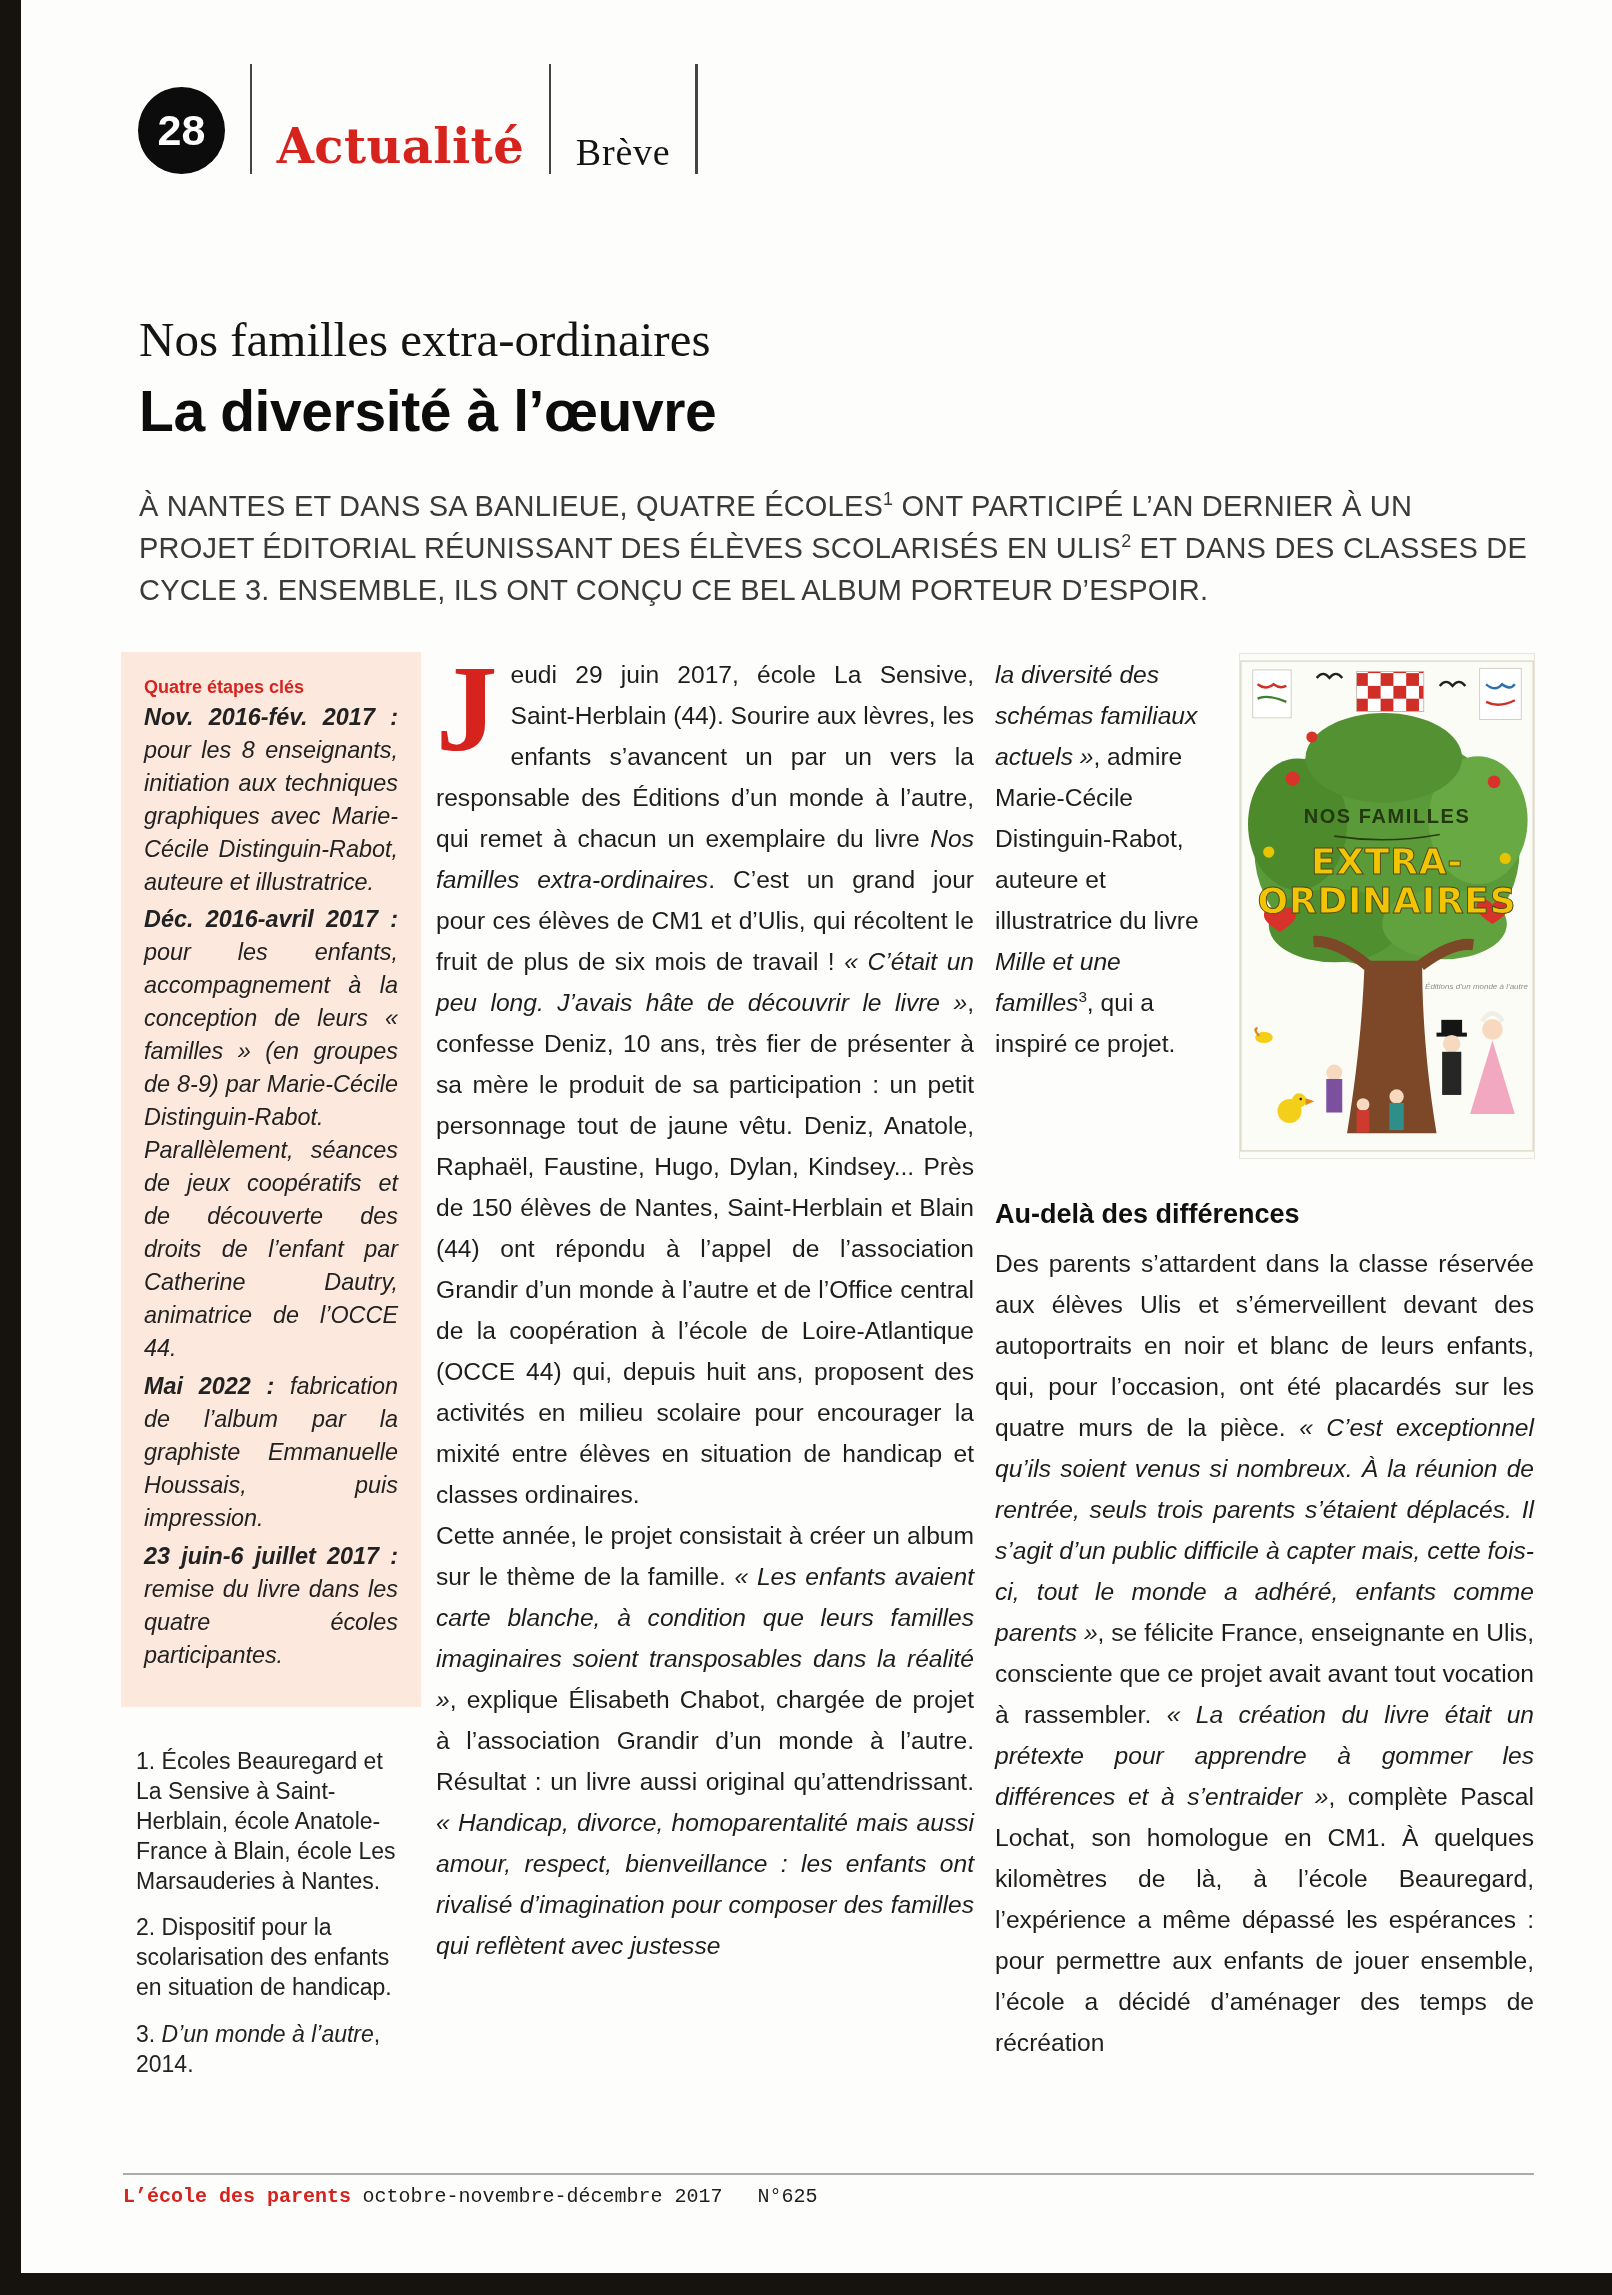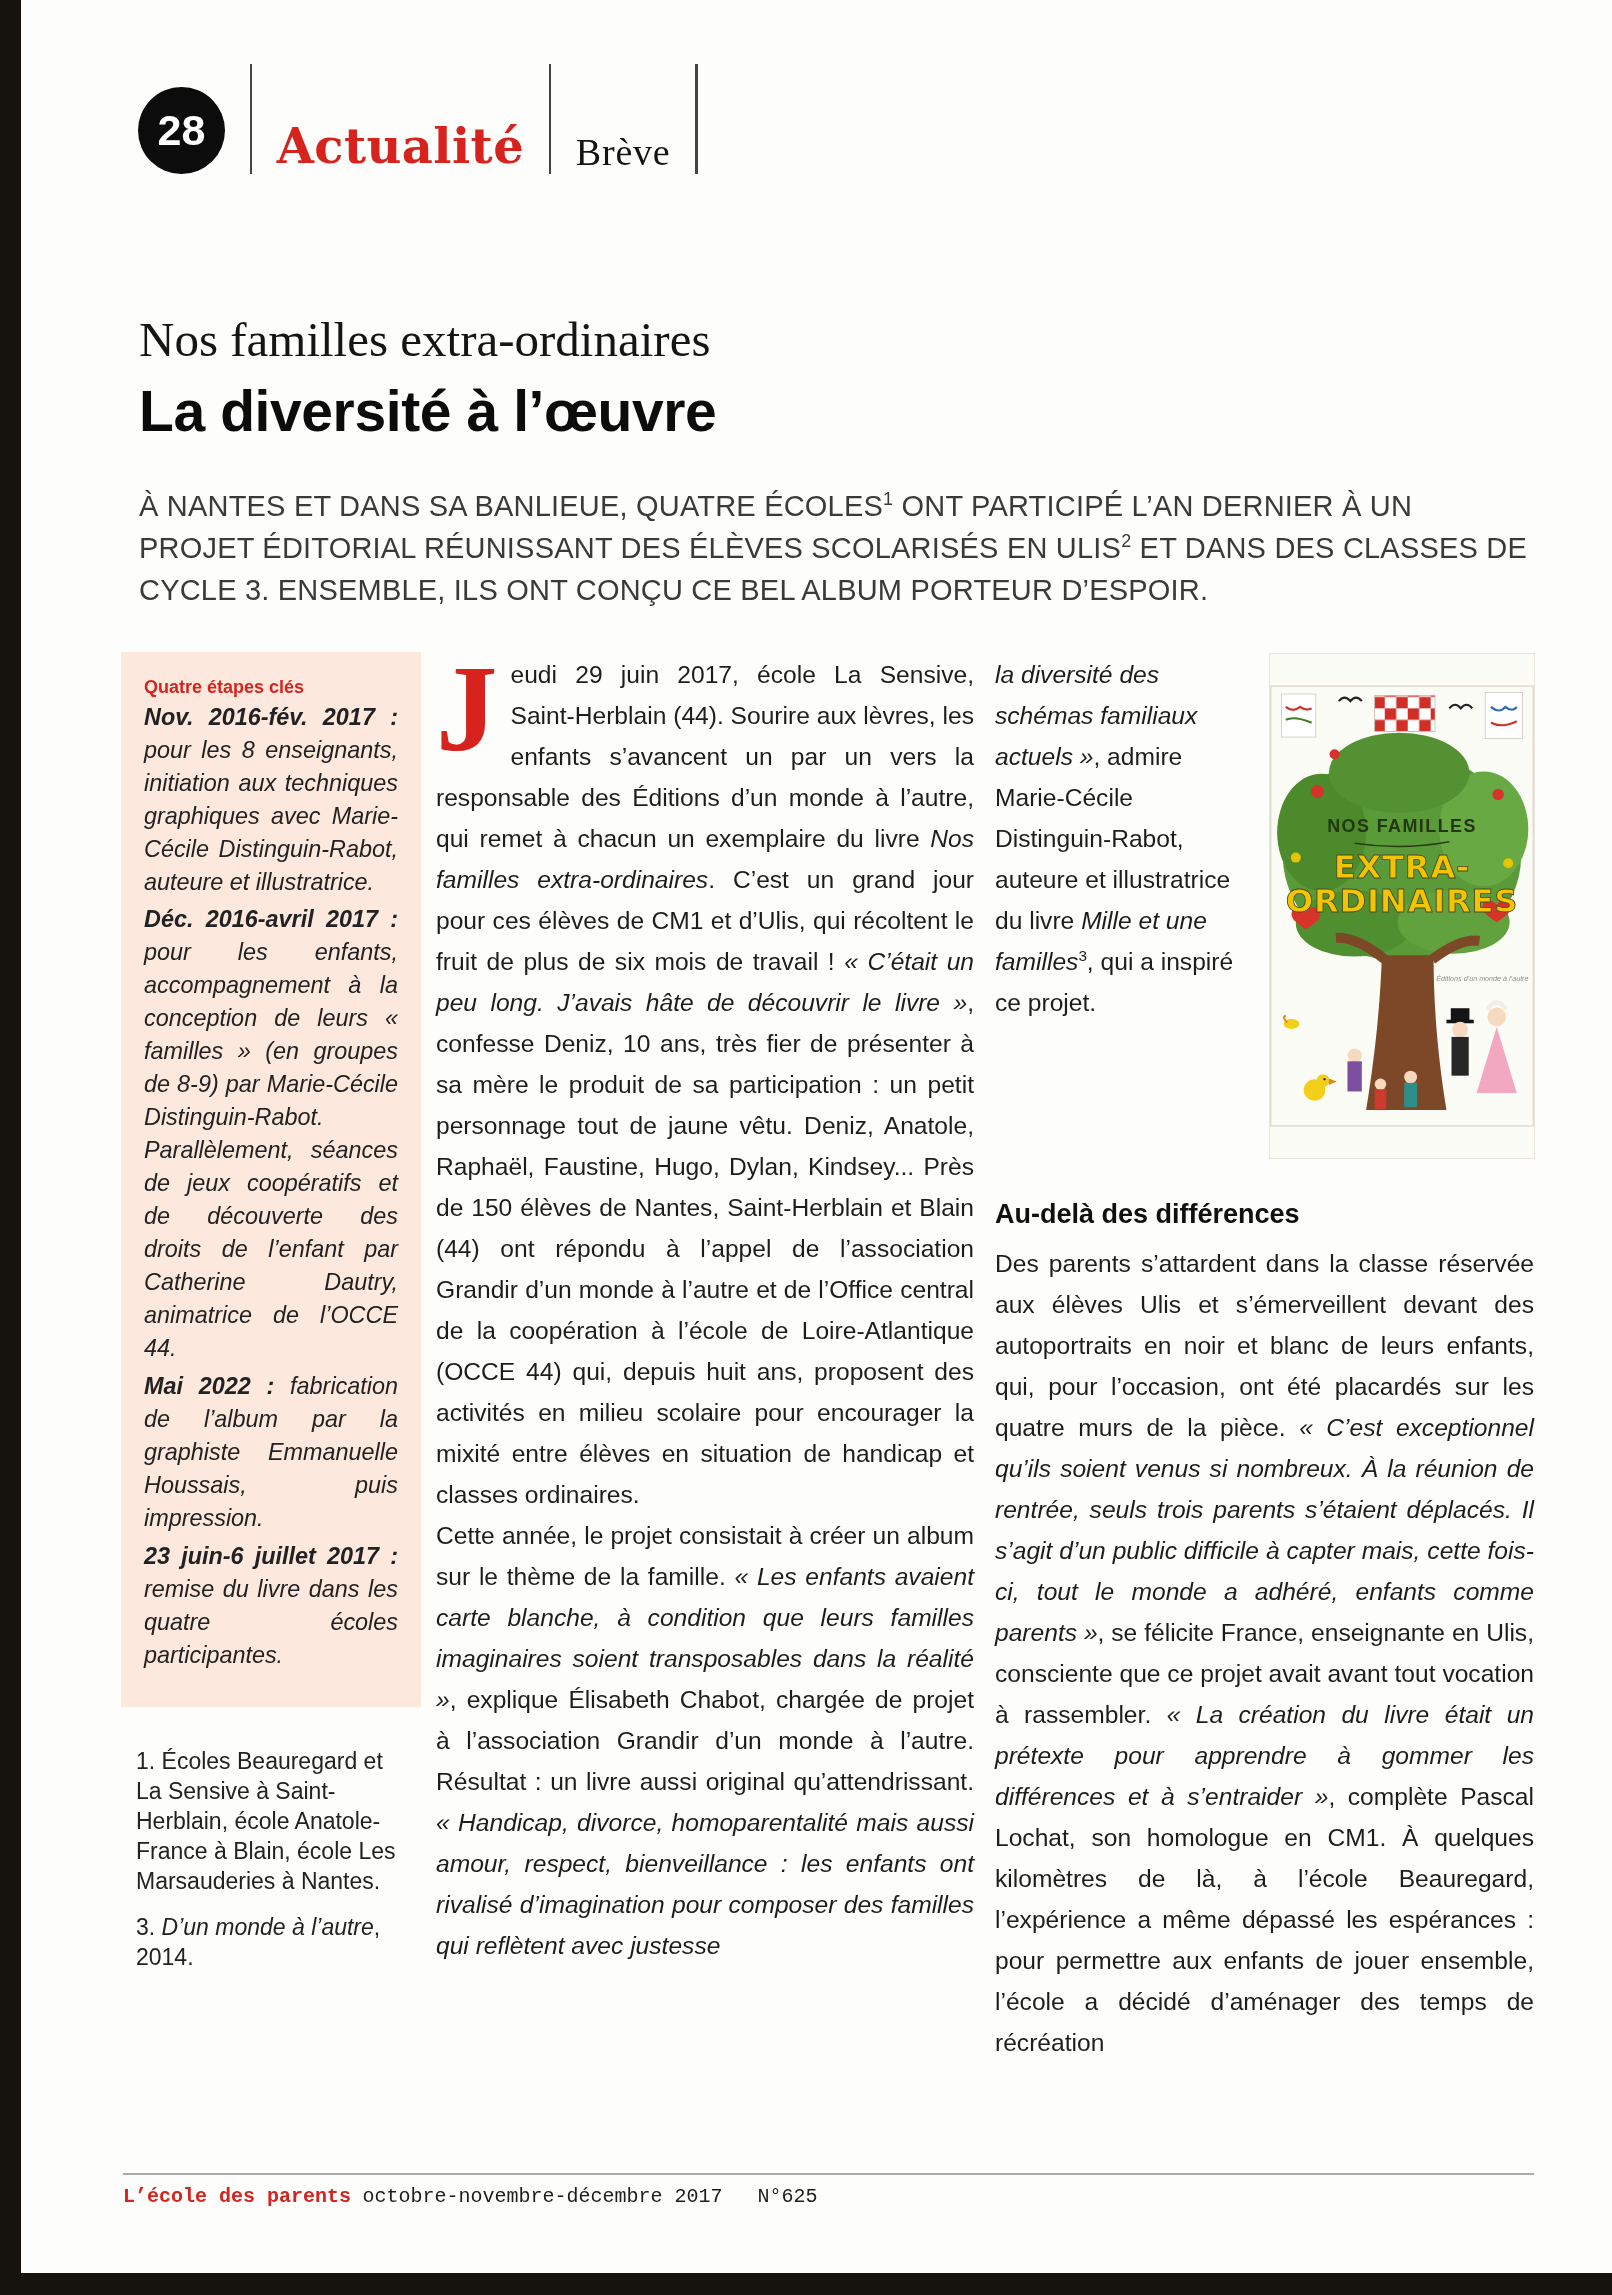--- a/index.html
+++ b/index.html
@@ -33,21 +33,21 @@
   .footnotes { position:absolute; left:136px; top:1746px; width:264px; font-size:23px; line-height:30px; color:#222; }
   .footnote { margin-bottom:16.4px; }
 
   
   .col-mid { position:absolute; left:436px; top:654px; width:538px; }
   .body-text { font-size:24.6px; line-height:41px; text-align:justify; color:#1d1d1d; hyphens:auto; }
   .drop { float:left; font-family:"Liberation Serif", serif; font-weight:bold; font-size:123px; line-height:93px; color:var(--accent,#d6231e); padding:8.2px 13px 0 0; }
 
   
   .col-right { position:absolute; left:995px; top:654px; width:539px; }
-  .book-cover { float:right; width:264px; height:504px; margin:0 0 11.5px 18px; box-shadow:0 0 0 0.8px #e4dfd3; background:#fcfcf7; }
+  .book-cover { float:right; width:294px; height:504px; margin:0 0 11.5px 18px; box-shadow:0 0 0 0.8px #e4dfd3; background:#fcfcf7; }
   .book-cover svg { display:block; width:100%; height:100%; }
   .intro { font-size:24.6px; line-height:41px; color:#1d1d1d; }
   .subhead { clear:both; padding-top:29.5px; font-size:27px; font-weight:bold; color:#101010; }
   .right-body { margin-top:13px; }
   .byline-row { display:flex; justify-content:space-between; font-size:24.6px; line-height:41px; }
   .byline { font-weight:bold; color:#101010; }
 
   
   .footer-rule { position:absolute; left:123px; top:2173px; width:1411px; height:1.6px; background:#ababab; }
   .footer { position:absolute; left:123px; top:2185px; font-size:20px; color:#1d1d1d; display:flex; align-items:flex-start;font-family:Liberation Mono, monospace; }
@@ -94,20 +94,21 @@
 
           <p class="key-para"><span class="bi">23 juin-6 juillet 2017 : </span><span>remise du livre dans les quatre écoles participantes.</span></p>
         </div>
     </div>
   </aside>
 
   <div class="footnotes">
 
       <p class="footnote"><span>1. Écoles Beauregard et La Sensive à Saint-Herblain, école Anatole-France à Blain, école Les Marsauderies à Nantes.</span></p>
 
+      <p class="footnote"><span>2. Dispositif pour la scolarisation des enfants en situation de handicap.</span></p>
 
       <p class="footnote"><span>3. </span><span class="i">D’un monde à l’autre</span><span>, 2014.</span></p>
     </div>
 
   <section class="col-mid">
 
       <p class="body-text"><span class="drop">J</span><span>eudi 29 juin 2017, école La Sensive, Saint-Herblain (44). Sourire aux lèvres, les enfants s’avancent un par un vers la responsable des Éditions d’un monde à l’autre, qui remet à chacun un exemplaire du livre </span><span class="i">Nos familles extra-ordinaires</span><span>. C’est un grand jour pour ces élèves de CM1 et d’Ulis, qui récoltent le fruit de plus de six mois de travail ! </span><span class="i">« C’était un peu long. J’avais hâte de découvrir le livre »</span><span>, confesse Deniz, 10 ans, très fier de présenter à sa mère le produit de sa participation : un petit personnage tout de jaune vêtu. Deniz, Anatole, Raphaël, Faustine, Hugo, Dylan, Kindsey... Près de 150 élèves de Nantes, Saint-Herblain et Blain (44) ont répondu à l’appel de l’association Grandir d’un monde à l’autre et de l’Office central de la coopération à l’école de Loire-Atlantique (OCCE 44) qui, depuis huit ans, proposent des activités en milieu scolaire pour encourager la mixité entre élèves en situation de handicap et classes ordinaires.</span></p>
 
       <p class="body-text"><span>Cette année, le projet consistait à créer un album sur le thème de la famille. </span><span class="i">« Les enfants avaient carte blanche, à condition que leurs familles imaginaires soient transposables dans la réalité »</span><span>, explique Élisabeth Chabot, chargée de projet à l’association Grandir d’un monde à l’autre. Résultat : un livre aussi original qu’attendrissant. </span><span class="i">« Handicap, divorce, homoparentalité mais aussi amour, respect, bienveillance : les enfants ont rivalisé d’imagination pour composer des familles qui reflètent avec justesse</span></p>
     </section>

